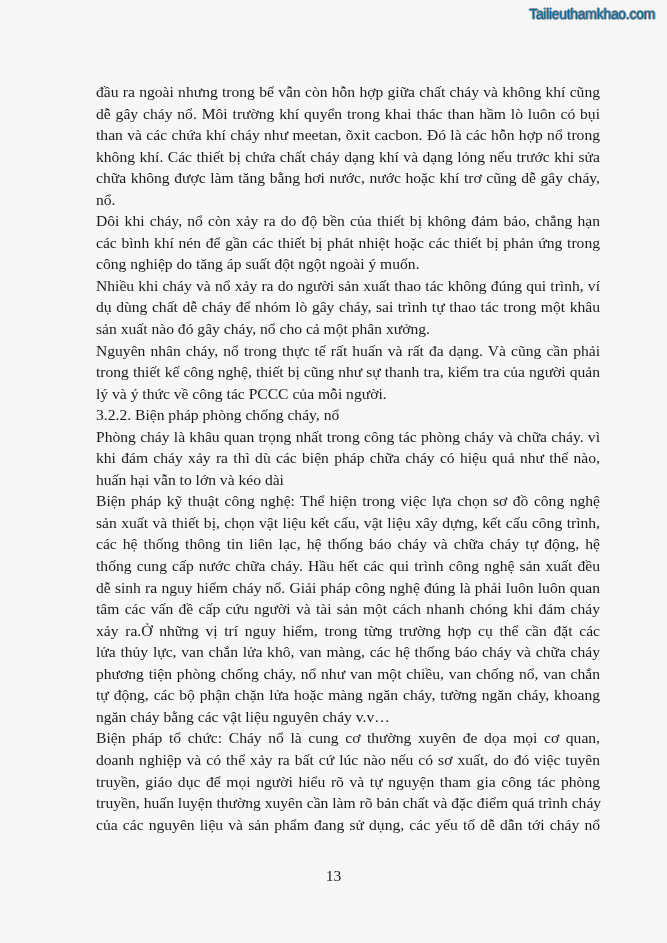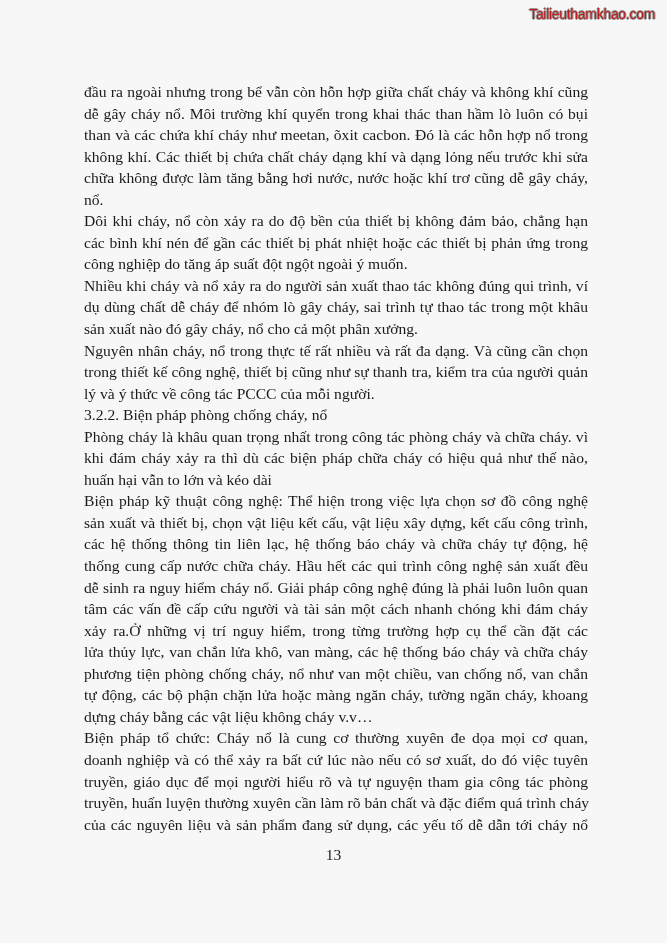--- a/index.html
+++ b/index.html
@@ -14,49 +14,49 @@
       overflow: hidden;
       font-family: "Liberation Serif", "DejaVu Serif", serif;
       color: #1a1a1a;
     }
     .watermark {
       position: absolute;
       top: 6px;
       right: 12px;
       font-family: "Liberation Sans", "DejaVu Sans", sans-serif;
       font-size: 14px;
-      color: #b91c1c;
+      color: #0369a1;
       letter-spacing: -0.3px;
       text-shadow:
         -1px 0 0 #9a9a9a, 1px 0 0 #9a9a9a,
         0 -1px 0 #9a9a9a, 0 1px 0 #9a9a9a;
     }
     .page {
       position: absolute;
-      left: 84px;
+      left: 96px;
       top: 81px;
       width: 504px;
     }
     .line {
       display: block;
       font-size: 15.6px;
       line-height: 21.55px;
       height: 21.55px;
       white-space: nowrap;
       text-align: justify;
       text-align-last: justify;
     }
     .line.last {
       text-align-last: left;
     }
     .page-number {
       position: absolute;
       left: 0;
       width: 667px;
-      top: 845px;
+      top: 866px;
       text-align: center;
       font-size: 15.6px;
       line-height: 20px;
     }
   </style>
 </head>
 <body>
 
 <div class="watermark">Tailieuthamkhao.com</div>
 
@@ -73,21 +73,21 @@
       <span class="line">Dôi khi cháy, nổ còn xảy ra do độ bền của thiết bị không đảm bảo, chẳng hạn</span>
       <span class="line">các bình khí nén để gần các thiết bị phát nhiệt hoặc các thiết bị phản ứng trong</span>
       <span class="line last">công nghiệp do tăng áp suất đột ngột ngoài ý muốn.</span>
     </div>
     <div>
       <span class="line">Nhiều khi cháy và nổ xảy ra do người sản xuất thao tác không đúng qui trình, ví</span>
       <span class="line">dụ dùng chất dễ cháy để nhóm lò gây cháy, sai trình tự thao tác trong một khâu</span>
       <span class="line last">sản xuất nào đó gây cháy, nổ cho cả một phân xưởng.</span>
     </div>
     <div>
-      <span class="line">Nguyên nhân cháy, nổ trong thực tế rất nhiều và rất đa dạng. Và cũng cần chọn</span>
+      <span class="line">Nguyên nhân cháy, nổ trong thực tế rất huấn và rất đa dạng. Và cũng cần phải</span>
       <span class="line">trong thiết kế công nghệ, thiết bị cũng như sự thanh tra, kiểm tra của người quản</span>
       <span class="line last">lý và ý thức về công tác PCCC của mỗi người.</span>
     </div>
     <div>
       <span class="line last">3.2.2. Biện pháp phòng chống cháy, nổ</span>
     </div>
     <div>
       <span class="line">Phòng cháy là khâu quan trọng nhất trong công tác phòng cháy và chữa cháy. vì</span>
       <span class="line">khi đám cháy xảy ra thì dù các biện pháp chữa cháy có hiệu quả như thế nào,</span>
       <span class="line last">huấn hại vẫn to lớn và kéo dài</span>
@@ -96,21 +96,21 @@
       <span class="line">Biện pháp kỹ thuật công nghệ: Thể hiện trong việc lựa chọn sơ đồ công nghệ</span>
       <span class="line">sản xuất và thiết bị, chọn vật liệu kết cấu, vật liệu xây dựng, kết cấu công trình,</span>
       <span class="line">các hệ thống thông tin liên lạc, hệ thống báo cháy và chữa cháy tự động, hệ</span>
       <span class="line">thống cung cấp nước chữa cháy. Hầu hết các qui trình công nghệ sản xuất đều</span>
       <span class="line">dễ sinh ra nguy hiểm cháy nổ. Giải pháp công nghệ đúng là phải luôn luôn quan</span>
       <span class="line">tâm các vấn đề cấp cứu người và tài sản một cách nhanh chóng khi đám cháy</span>
       <span class="line">xảy ra.Ở những vị trí nguy hiểm, trong từng trường hợp cụ thể cần đặt các</span>
       <span class="line">lửa thủy lực, van chắn lửa khô, van màng, các hệ thống báo cháy và chữa cháy</span>
       <span class="line">phương tiện phòng chống cháy, nổ như van một chiều, van chống nổ, van chắn</span>
       <span class="line">tự động, các bộ phận chặn lửa hoặc màng ngăn cháy, tường ngăn cháy, khoang</span>
-      <span class="line last">dựng cháy bằng các vật liệu không cháy v.v…</span>
+      <span class="line last">ngăn cháy bằng các vật liệu nguyên cháy v.v…</span>
     </div>
     <div>
       <span class="line">Biện pháp tổ chức: Cháy nổ là cung cơ thường xuyên đe dọa mọi cơ quan,</span>
       <span class="line">doanh nghiệp và có thể xảy ra bất cứ lúc nào nếu có sơ xuất, do đó việc tuyên</span>
       <span class="line">truyền, giáo dục để mọi người hiểu rõ và tự nguyện tham gia công tác phòng</span>
       <span class="line">truyền, huấn luyện thường xuyên cần làm rõ bản chất và đặc điểm quá trình cháy</span>
       <span class="line">của các nguyên liệu và sản phẩm đang sử dụng, các yếu tố dễ dẫn tới cháy nổ</span>
     </div>
   </div>
 

